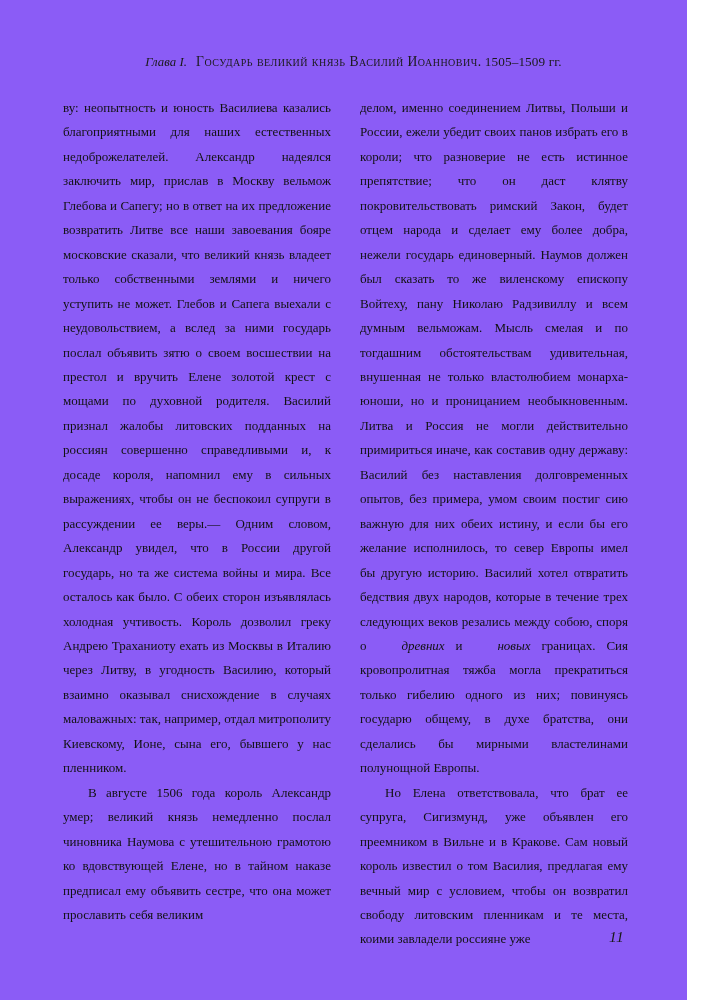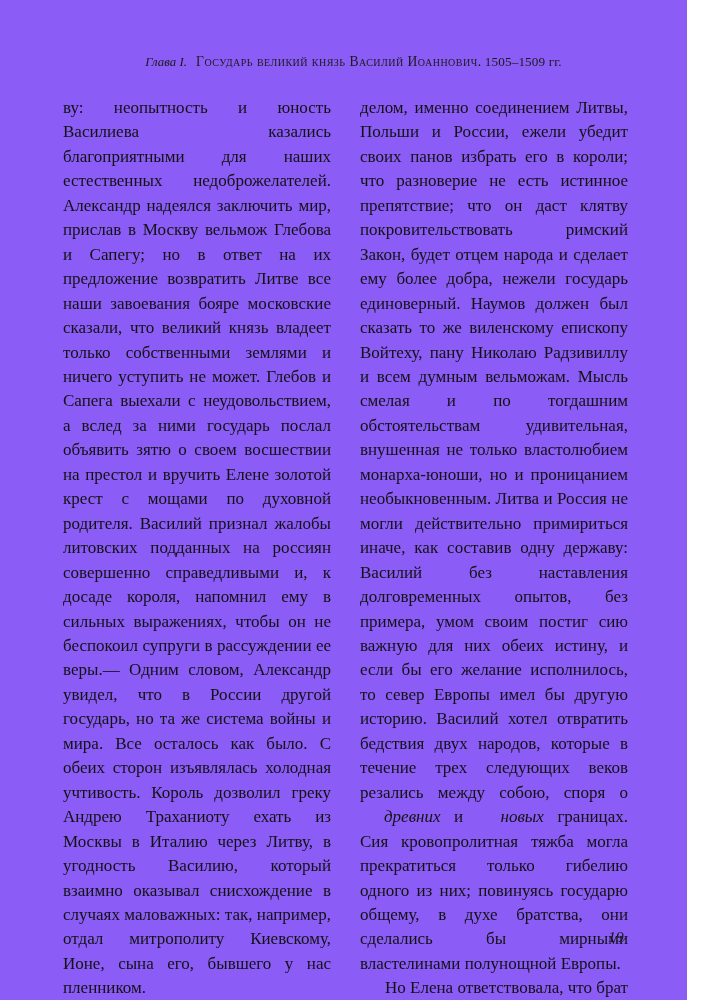--- a/index.html
+++ b/index.html
@@ -55,21 +55,21 @@
     top: 96px;
     left: 63px;
     width: 565px;
     height: 810px;
     display: flex;
     flex-direction: row;
     justify-content: space-between;
   }
   .col {
     width: 268px;
-    font-size: 17px;
+    font-size: 13px;
     line-height: 24.45px;
     text-align: justify;
     text-justify: inter-word;
     hyphens: manual;
     color: #121212;
   }
   .col p {
     margin: 0;
     text-indent: 0;
   }
@@ -108,15 +108,15 @@
     <div class="col" id="col-left">
         <p>ву: неопытность и юность Василиева казались благоприятными для наших естественных недоброжелателей. Александр надеялся заключить мир, прислав в Москву вельмож Глебова и Сапегу; но в ответ на их предложение возвратить Литве все наши завоевания бояре московские сказали, что великий князь владеет только собственными землями и ничего уступить не может. Глебов и Сапега выехали с неудовольствием, а вслед за ними государь послал объявить зятю о своем восшествии на престол и вручить Елене золотой крест с мощами по духовной родителя. Василий признал жалобы литовских подданных на россиян совершенно справедливыми и, к досаде короля, напомнил ему в сильных выражениях, чтобы он не беспокоил супруги в рассуждении ее веры.— Одним словом, Александр увидел, что в России другой государь, но та же система войны и мира. Все осталось как было. С обеих сторон изъявлялась холодная учтивость. Король дозволил греку Андрею Траханиоту ехать из Москвы в Италию через Литву, в угодность Василию, который взаимно оказывал снисхождение в случаях маловажных: так, например, отдал митрополиту Киевскому, Ионе, сына его, бывшего у нас пленником.</p>
         <p class="indent">В августе 1506 года король Александр умер; великий князь немедленно послал чиновника Наумова с утешительною грамотою ко вдовствующей Елене, но в тайном наказе предписал ему объявить сестре, что она может прославить себя великим</p>
       </div>
     <div class="col" id="col-right">
         <p>делом, именно соединением Литвы, Польши и России, ежели убедит своих панов избрать его в короли; что разноверие не есть истинное препятствие; что он даст клятву покровительствовать римский Закон, будет отцем народа и сделает ему более добра, нежели государь единоверный. Наумов должен был сказать то же виленскому епископу Войтеху, пану Николаю Радзивиллу и всем думным вельможам. Мысль смелая и по тогдашним обстоятельствам удивительная, внушенная не только властолюбием монарха-юноши, но и проницанием необыкновенным. Литва и Россия не могли действительно примириться иначе, как составив одну державу: Василий без наставления долговременных опытов, без примера, умом своим постиг сию важную для них обеих истину, и если бы его желание исполнилось, то север Европы имел бы другую историю. Василий хотел отвратить бедствия двух народов, которые в течение трех следующих веков резались между собою, споря о <em>древних</em> и <em>новых</em> границах. Сия кровопролитная тяжба могла прекратиться только гибелию одного из них; повинуясь государю общему, в духе братства, они сделались бы мирными властелинами полунощной Европы.</p>
         <p class="indent">Но Елена ответствовала, что брат ее супруга, Сигизмунд, уже объявлен его преемником в Вильне и в Кракове. Сам новый король известил о том Василия, предлагая ему вечный мир с условием, чтобы он возвратил свободу литовским пленникам и те места, коими завладели россияне уже</p>
       </div>
   </div>
 
-  <div class="folio">19</div>
+  <div class="folio">11</div>
 
 </div>
 
 </body></html>

